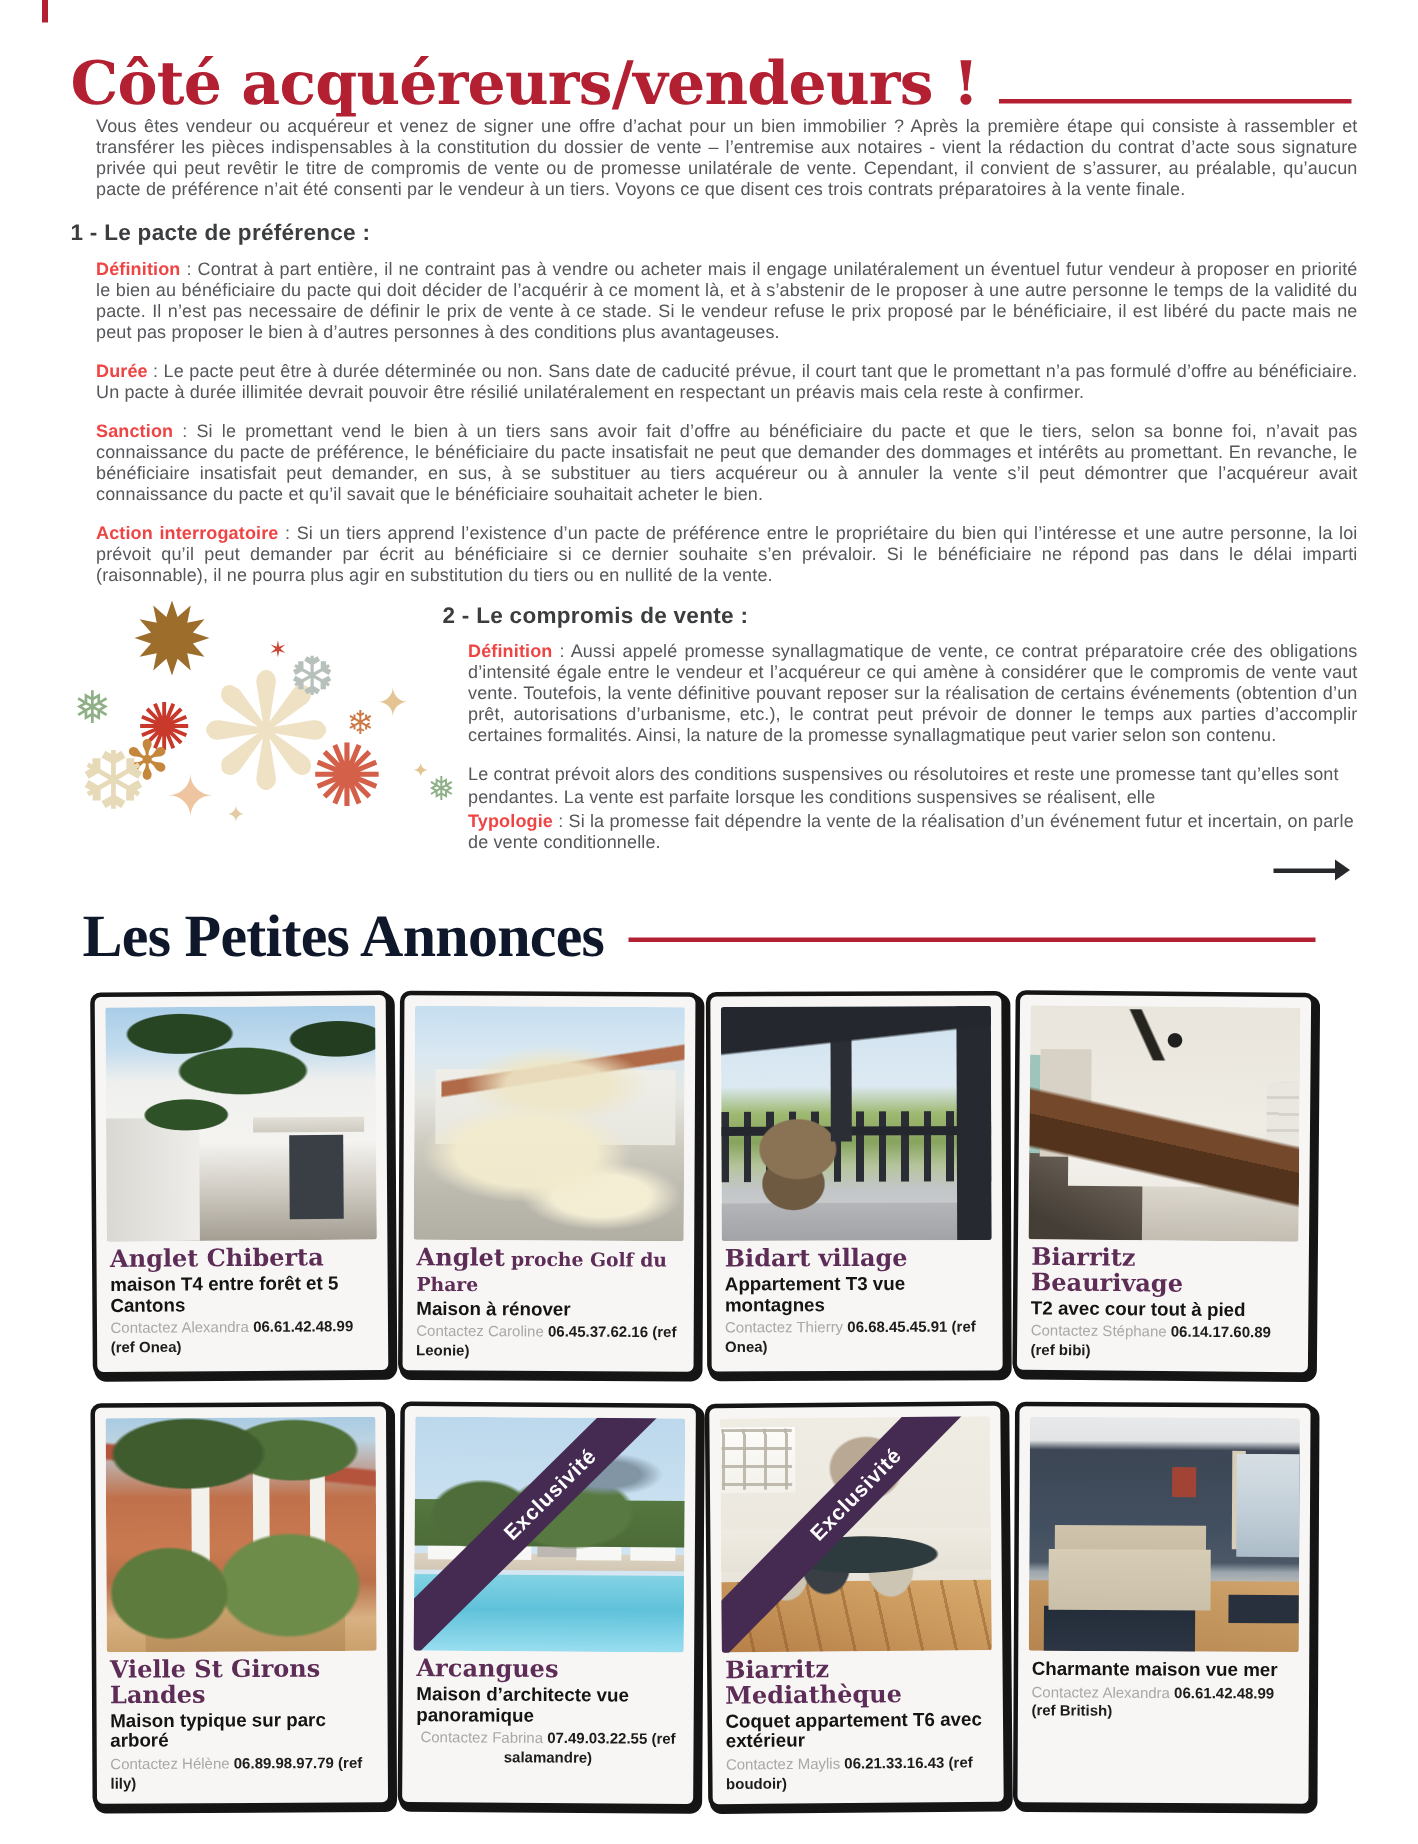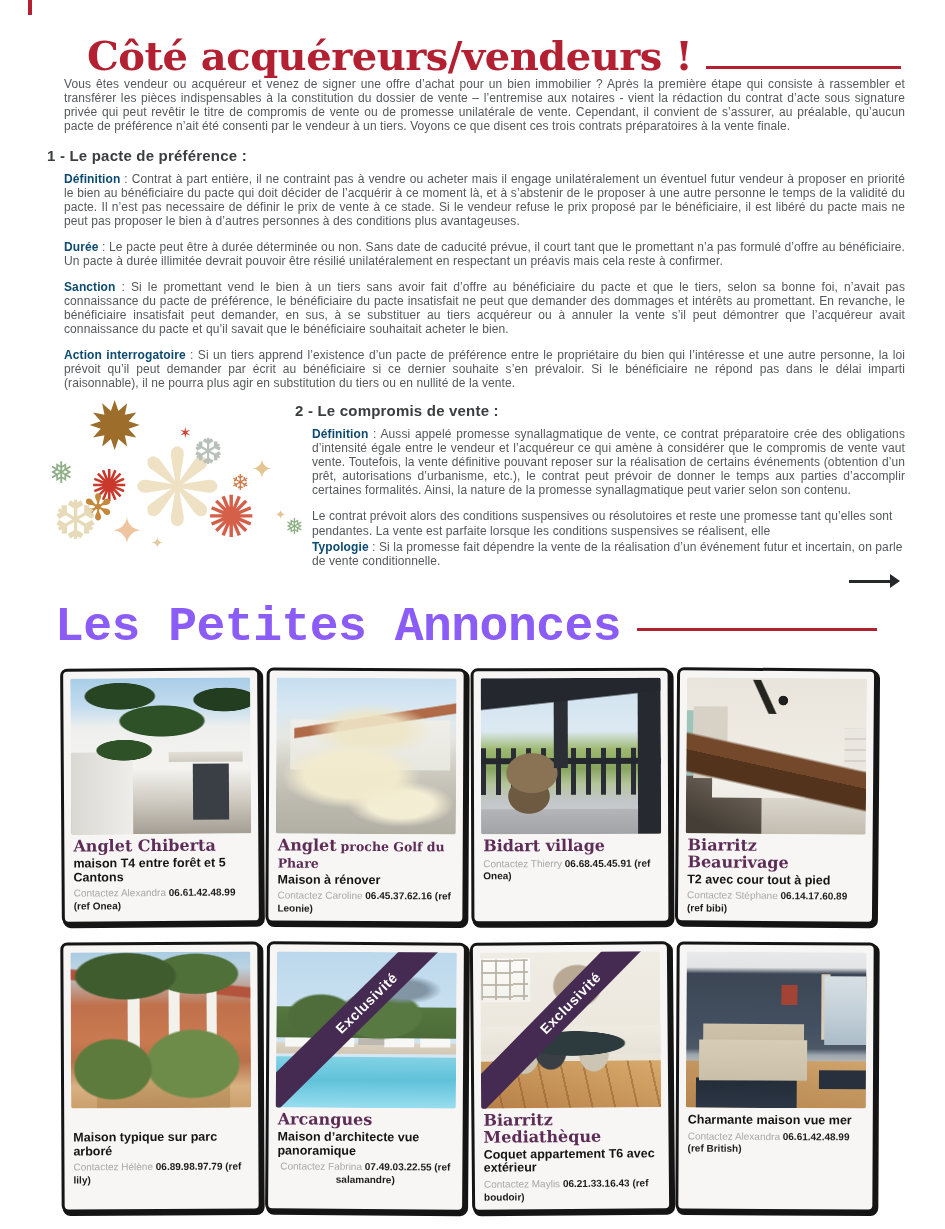--- a/index.html
+++ b/index.html
@@ -4,30 +4,30 @@
 <style>
   html,body{margin:0;padding:0;}
   body{
     width:945px;height:1229px;background:#ffffff;position:relative;overflow:hidden;
     font-family:"Liberation Sans",sans-serif;color:#55575a;
   }
   .corner-tick{position:absolute;left:28px;top:0;width:4px;height:15px;background:#b32031;}
   .wrap{padding:24px 40px 0 47px;}
 
   
-  .title-row{display:flex;align-items:flex-end;margin-top:12px;margin-left:40px;}
+  .title-row{display:flex;align-items:flex-end;margin-top:12px;}
   .main-title{
     font-family:"DejaVu Serif",serif;font-weight:700;font-size:40px;line-height:1.02;
     color:#b32031;letter-spacing:-0.5px;white-space:nowrap;margin:0;
   }
   .title-rule{flex:1;border-top:3px solid #b32031;margin:0 4px 8px 14px;}
 
   
   p.body{font-size:12px;line-height:1.17;letter-spacing:0.1px;margin:0 0 12px 17px;text-align:justify;}
-  p.body b{color:#0c4a6e;font-weight:700;}
+  p.body b{color:#ef4444;font-weight:700;}
   .intro{margin-top:12px;}
   h2.sec{font-size:15px;font-weight:700;color:#3b3d3f;margin:14px 0 8px 0;letter-spacing:0.2px;}
 
   
   .sec2-row{display:flex;margin-top:2px;}
   .deco{width:248px;min-height:168px;position:relative;flex:none;}
   .sec2-col{flex:1;}
   .sec2-col h2.sec{margin-top:0;}
   .sec2-col p.body.raggy{text-align:left;}
   .cont-arrow-row{text-align:right;padding-right:14px;height:18px;margin-top:2px;}
@@ -49,21 +49,21 @@
   .d10::before{content:"✶";} .d10{left:132px;top:24px;font-size:15px;color:#cb4635;}
   .d11::before{content:"✺";} .d11{left:160px;top:86px;font-size:58px;color:#d4604a;}
   .d12::before{content:"❄";} .d12{left:184px;top:70px;font-size:22px;color:#cd7847;}
   .d13::before{content:"✦";} .d13{left:204px;top:54px;font-size:26px;color:#e5c493;}
   .d14::before{content:"✦";} .d14{left:228px;top:106px;font-size:13px;color:#e5c493;}
   .d15::before{content:"❅";} .d15{left:238px;top:114px;font-size:22px;color:#8fb087;}
 
   
   .annonces-row{display:flex;align-items:center;margin-top:10px;}
   .annonces-title{
-    font-family:Liberation Mono, monospace;font-weight:700;font-size:48px;color:#8b5cf6;
+    font-family:Liberation Serif, serif;font-weight:700;font-size:40px;color:#0f172a;
     letter-spacing:-0.5px;white-space:nowrap;margin:0 0 0 8px;
   }
   .annonces-rule{flex:1;border-top:3px solid #b32031;margin:6px 28px 0 16px;}
 
   
   .grid{display:grid;grid-template-columns:repeat(4,200px);gap:18px 5px;margin:14px 0 0 14px;}
   .card{
     background:#f7f6f4;border:3px solid #151515;border-radius:7px;
     box-shadow:2px 2.5px 0 1px #151515;padding:7px 7px 4px 7px;box-sizing:border-box;
   }
@@ -284,41 +284,42 @@
         <div class="card-contact"><span class="c-name">Contactez Caroline</span> <span class="c-phone">06.45.37.62.16</span> <span class="c-ref">(ref Leonie)</span></div>
       </div>
     </div>
 
     <div class="card r-m02">
       <div class="photo-wrap">
           <div class="photo ph3"></div>
         </div>
       <div class="caption">
         <div class="card-title"><span>Bidart village</span><span class="t-suffix"></span></div>
+        <div class="card-sub">Appartement T3 vue montagnes</div>
         <div class="card-contact"><span class="c-name">Contactez Thierry</span> <span class="c-phone">06.68.45.45.91</span> <span class="c-ref">(ref Onea)</span></div>
       </div>
     </div>
 
     <div class="card r-p05">
       <div class="photo-wrap">
           <div class="photo ph4"></div>
         </div>
       <div class="caption">
         <div class="card-title"><span>Biarritz Beaurivage</span><span class="t-suffix"></span></div>
         <div class="card-sub">T2 avec cour tout à pied</div>
         <div class="card-contact"><span class="c-name">Contactez Stéphane</span> <span class="c-phone">06.14.17.60.89</span> <span class="c-ref">(ref bibi)</span></div>
       </div>
     </div>
 
     <div class="card r-m03">
       <div class="photo-wrap">
           <div class="photo ph5"></div>
         </div>
       <div class="caption">
-        <div class="card-title"><span class="t-suffix"></span></div>
+        <div class="card-title"><span>Vielle St Girons Landes</span><span class="t-suffix"></span></div>
         <div class="card-sub">Maison typique sur parc arboré</div>
         <div class="card-contact"><span class="c-name">Contactez Hélène</span> <span class="c-phone">06.89.98.97.79</span> <span class="c-ref">(ref lily)</span></div>
       </div>
     </div>
 
     <div class="card r-p04">
       <div class="photo-wrap">
         <div class="photo ph6"></div>
         <div class="ribbon">Exclusivité</div>
       </div>

